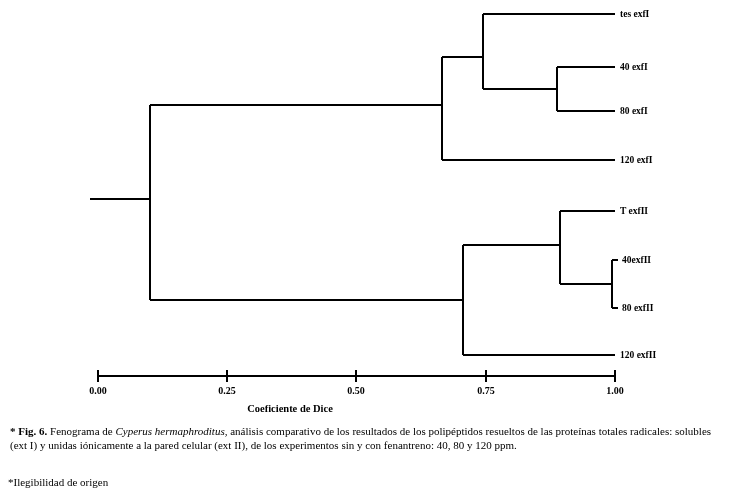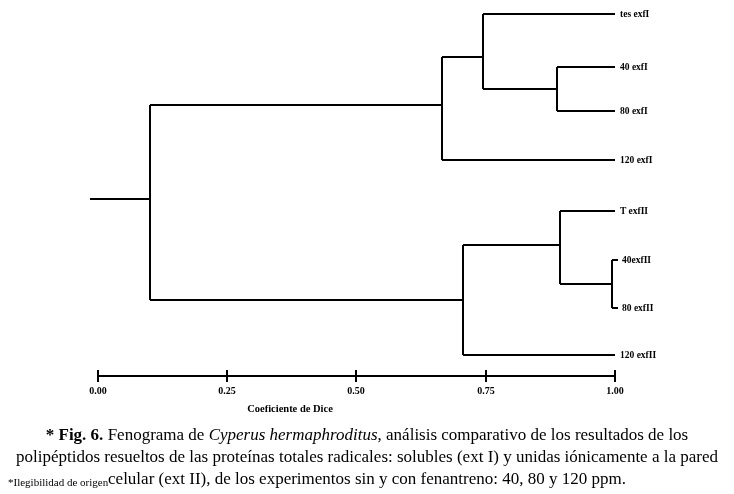--- a/index.html
+++ b/index.html
@@ -46,23 +46,23 @@
   .axis-line {
     stroke: #000000;
     stroke-width: 1.4;
     shape-rendering: crispEdges;
   }
   #caption {
     position: absolute;
     left: 10px;
     top: 424px;
     width: 714px;
-    font-size: 17px;
+    font-size: 11px;
     line-height: 1.30;
-    text-align: center;
+    text-align: left;
   }
   #caption .figlabel {
     font-weight: bold;
   }
   #caption .species {
     font-style: italic;
   }
   #footnote {
     position: absolute;
     left: 8px;

